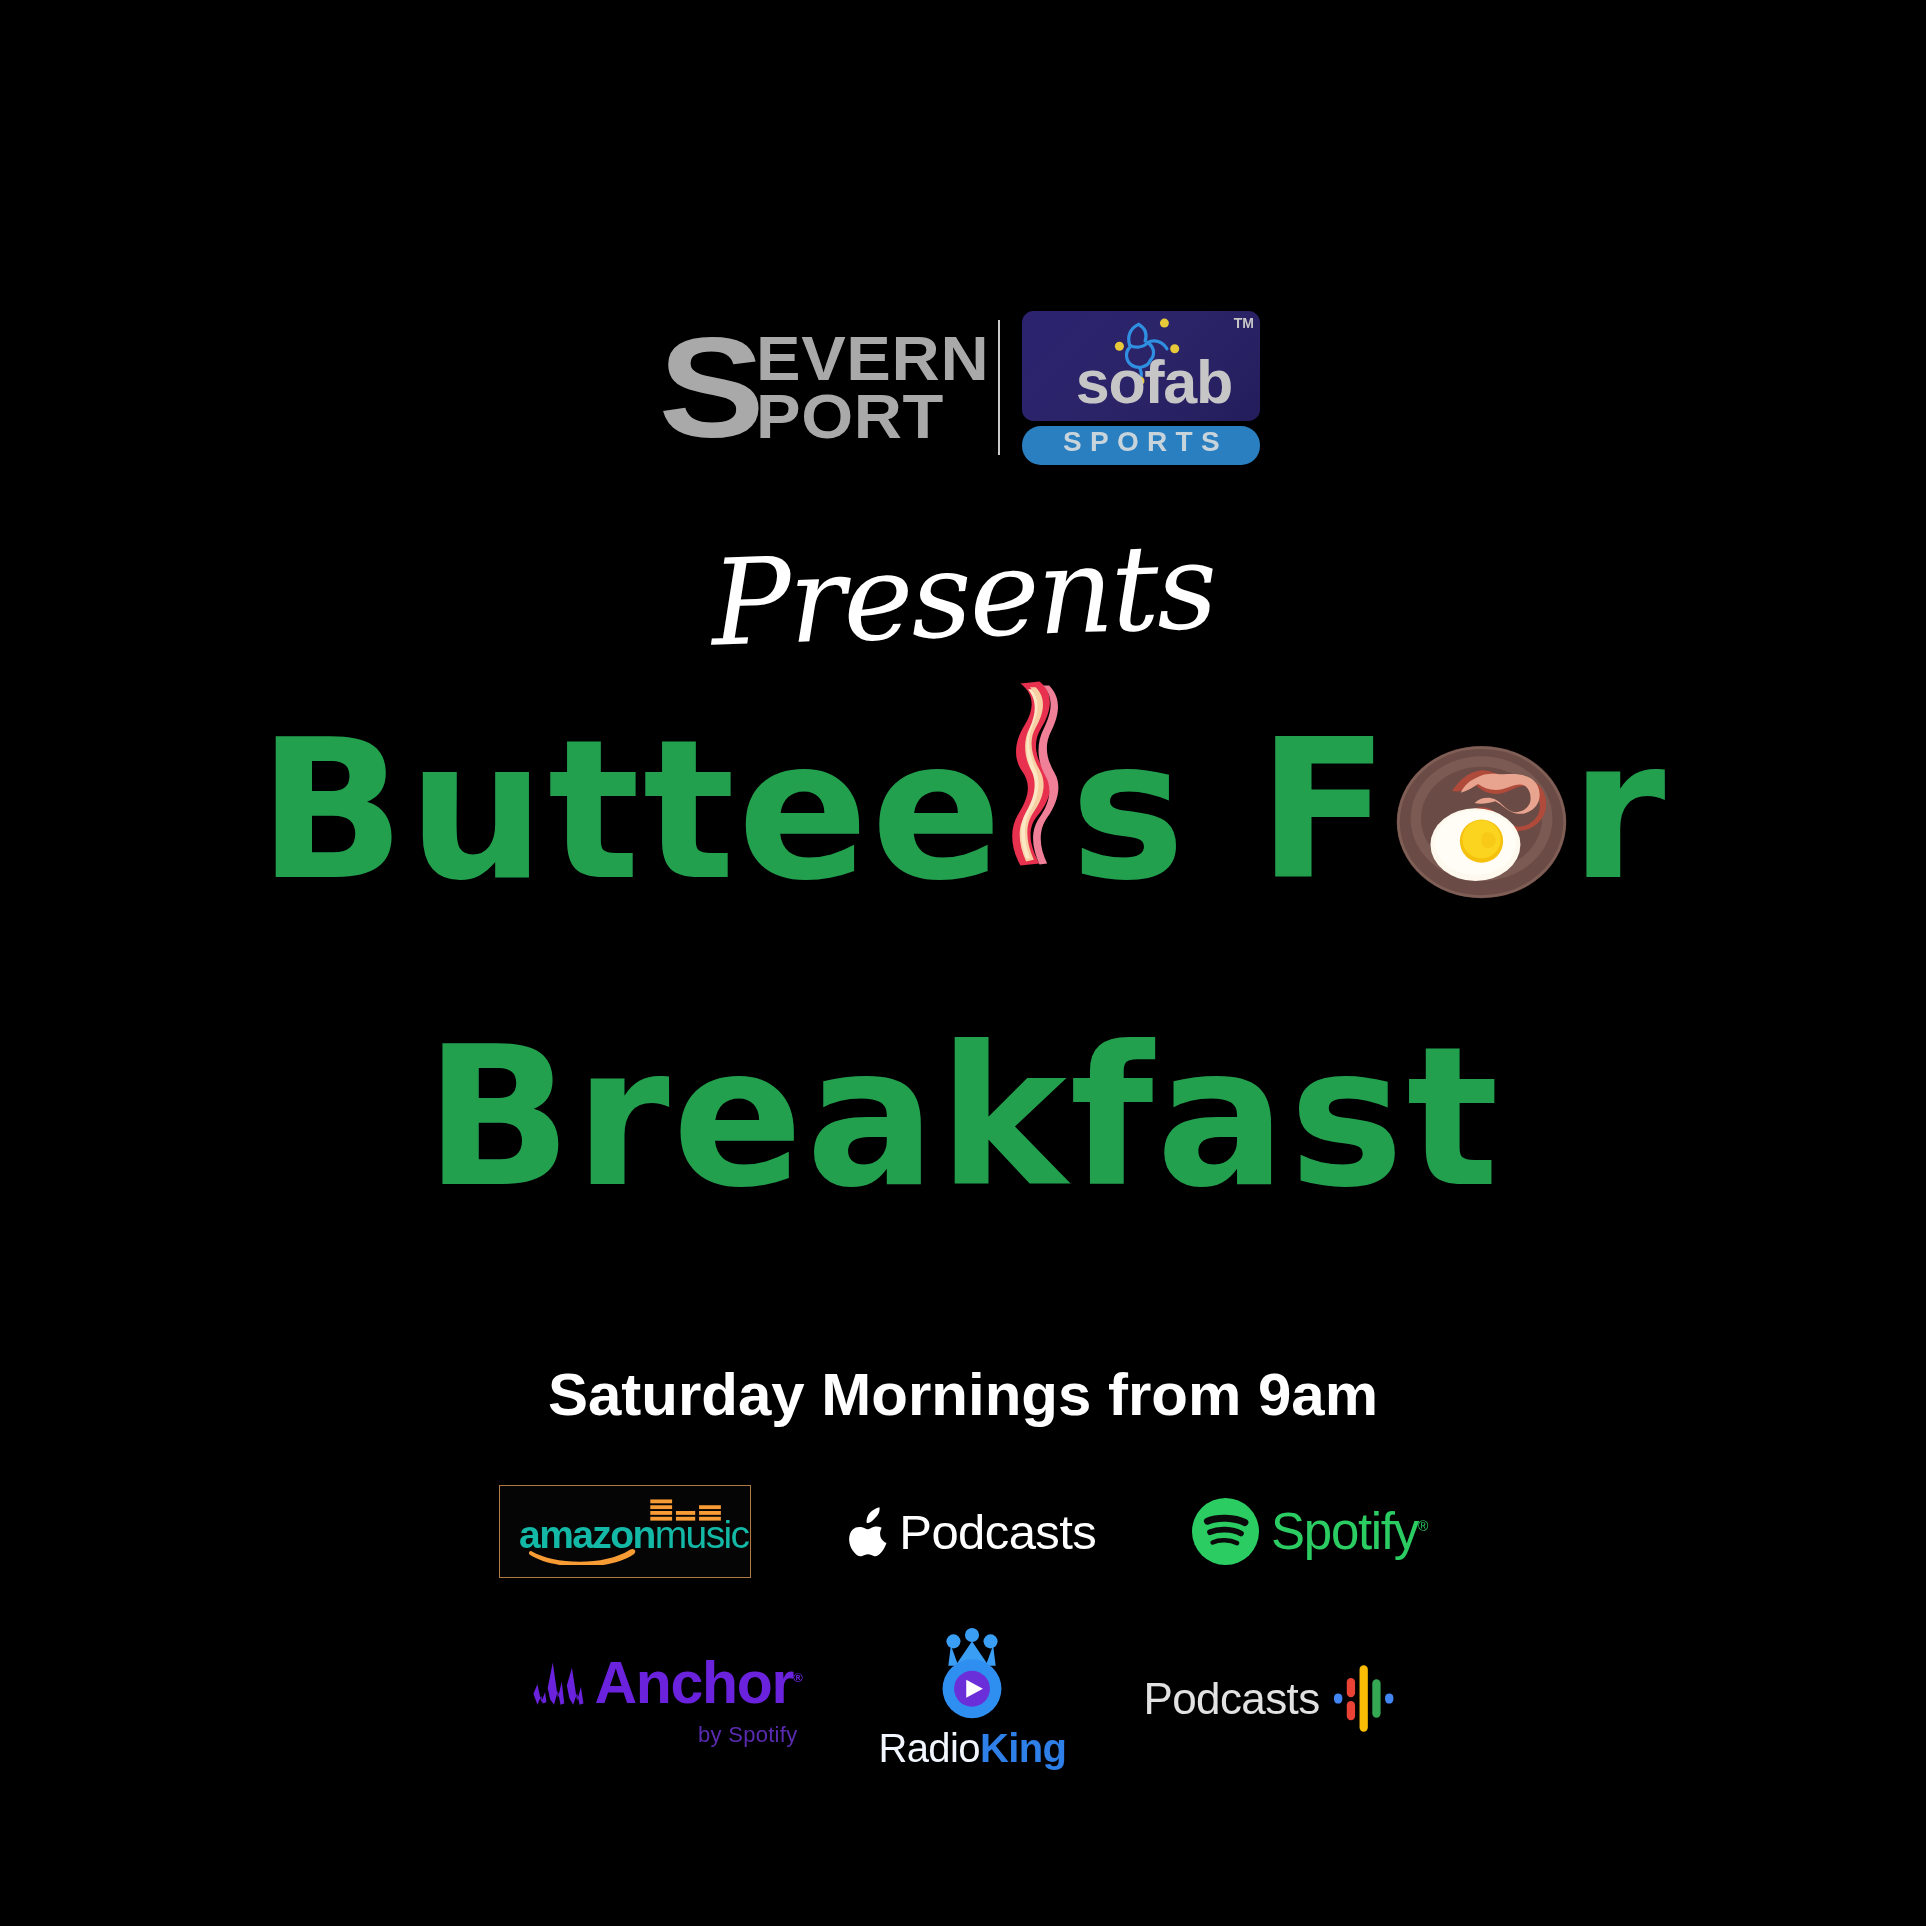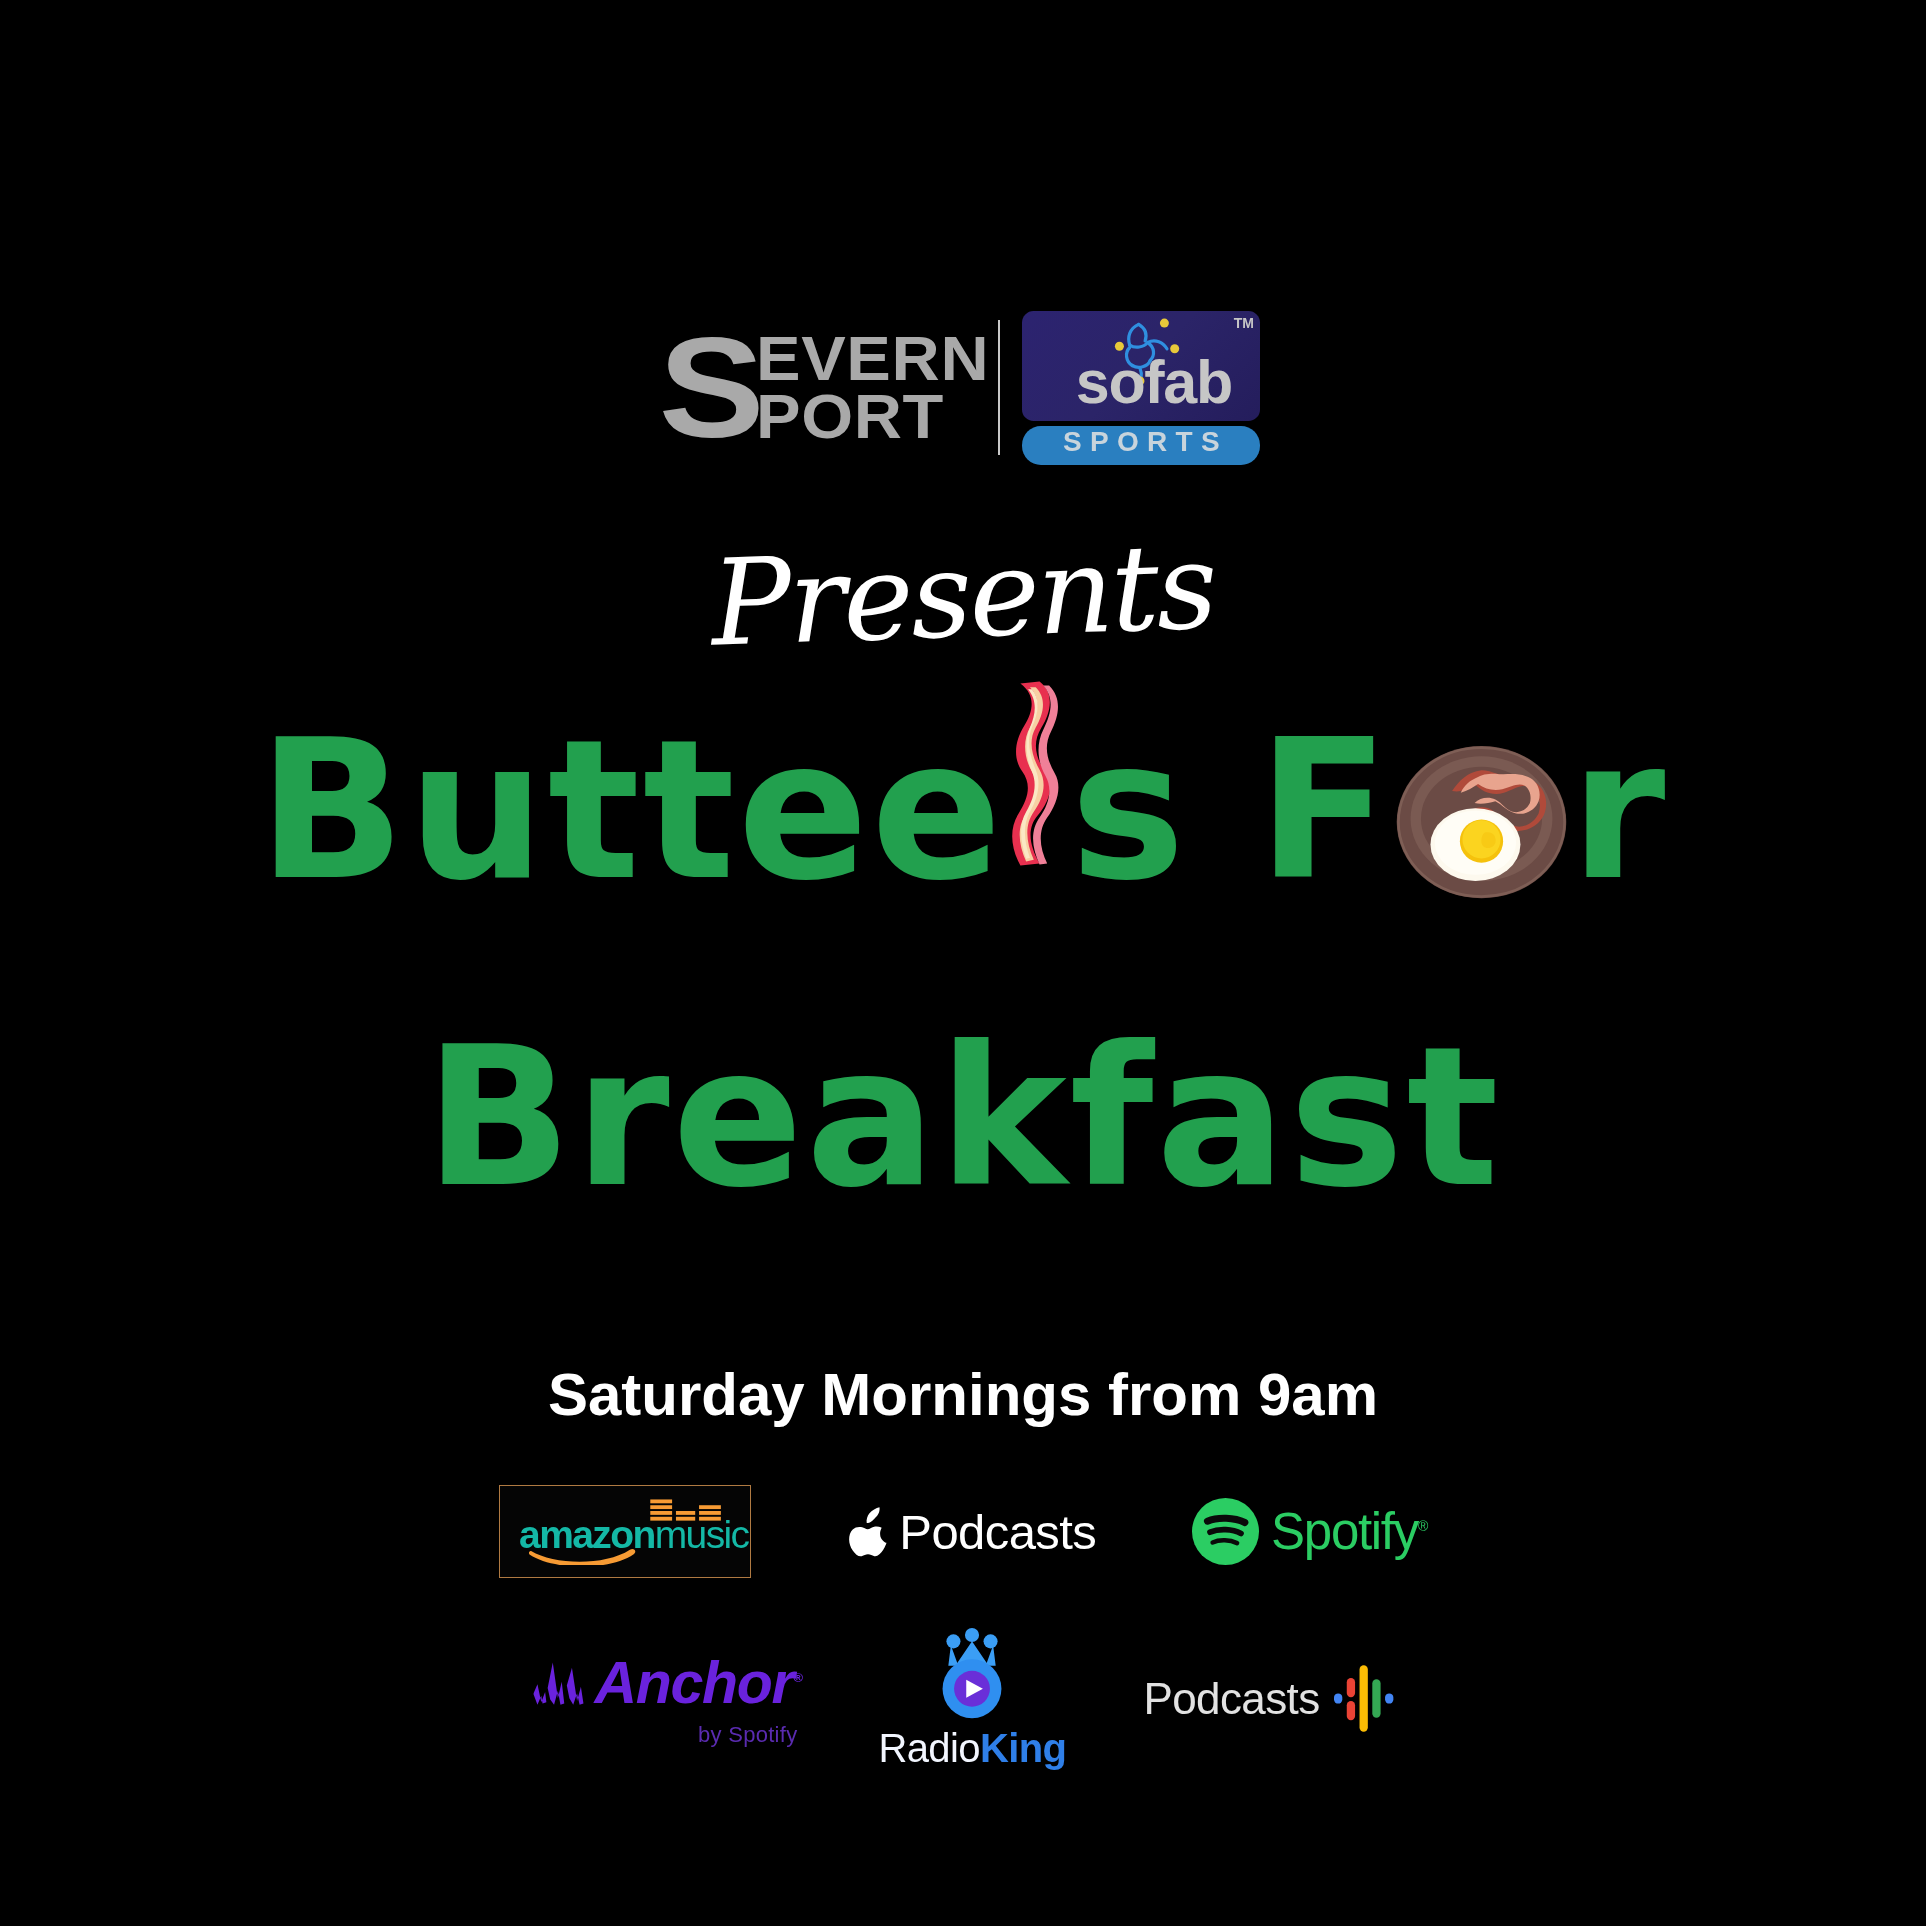--- a/index.html
+++ b/index.html
@@ -297,21 +297,20 @@
 
   
   .anchor-cell {
     flex-direction: column;
     align-items: flex-start;
   }
   .anchor-main {
     display: flex;
     align-items: center;
     gap: 0;
-    font-style: italic;
   }
   .anchor-wave { width: 62px; height: 46px; }
   .anchor-text {
     font-family: "Liberation Sans", sans-serif;
     font-weight: bold;
     font-size: 59px;
     color: #6a22dd;
     letter-spacing: -1.3px;
   }
   .anchor-reg {

